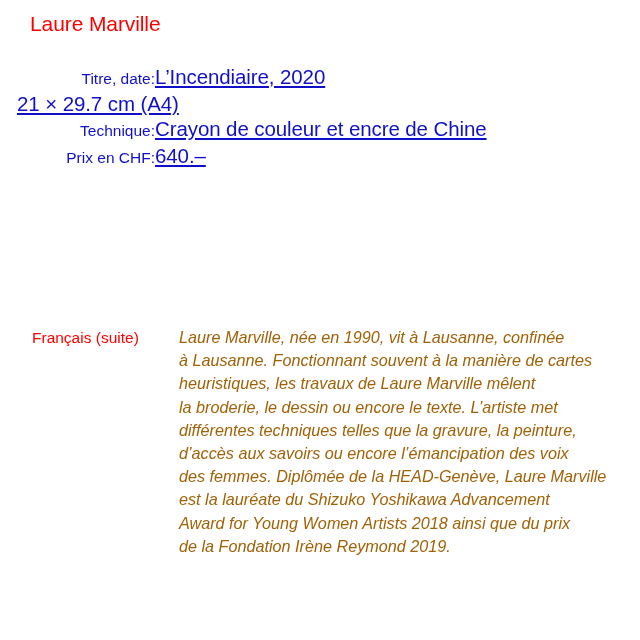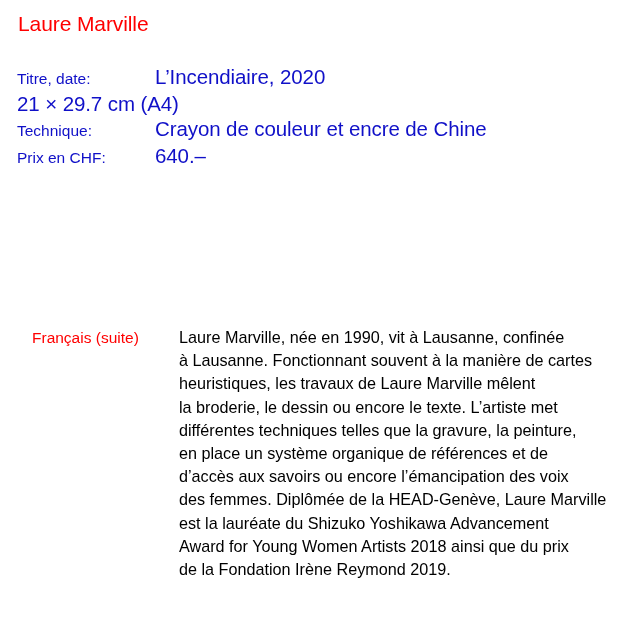--- a/index.html
+++ b/index.html
@@ -9,70 +9,73 @@
     }
     body {
       width: 640px;
       height: 640px;
       position: relative;
       overflow: hidden;
       font-family: "Liberation Sans", "DejaVu Sans", sans-serif;
     }
     .title {
       position: absolute;
-      left: 18px;
+      left: 30px;
       top: 11px;
       font-size: 21px;
       line-height: 26px;
       color: #ff0000;
       letter-spacing: -0.1px;
     }
     .meta {
       position: absolute;
       left: 17px;
       top: 64px;
       width: 610px;
     }
     .meta-row {
       display: flex;
       align-items: baseline;
+      text-align: right;
     }
     .meta-label {
       width: 138px;
       flex: 0 0 138px;
       font-size: 15.5px;
       line-height: 25px;
       color: #1010c8;
     }
     .meta-value {
       font-size: 20.5px;
       line-height: 25px;
       color: #1010c8;
       letter-spacing: -0.1px;
+      text-decoration: underline;
     }
     .bio {
       position: absolute;
       left: 32px;
       top: 326px;
       width: 615px;
       display: flex;
       align-items: flex-start;
       gap: 9px;
     }
     .bio-label {
       width: 138px;
       flex: 0 0 138px;
       font-size: 15.5px;
       line-height: 23.2px;
       color: #ff0000;
     }
     .bio-text {
       font-size: 16.2px;
       line-height: 23.2px;
-      color: #000000;
+      color: #a16207;
+      font-style: italic;
     }
     .bio-line {
       display: block;
       white-space: nowrap;
     }
   </style>
 </head>
 <body>
 
 <div class="title">Laure Marville</div>
@@ -104,20 +107,19 @@
 </div>
 
 <div class="bio">
   <div class="bio-label">Français (suite)</div>
   <div class="bio-text">
     <span class="bio-line">Laure Marville, née en 1990, vit à Lausanne, confinée</span>
     <span class="bio-line">à Lausanne. Fonctionnant souvent à la manière de cartes</span>
     <span class="bio-line">heuristiques, les travaux de Laure Marville mêlent</span>
     <span class="bio-line">la broderie, le dessin ou encore le texte. L’artiste met</span>
     <span class="bio-line">différentes techniques telles que la gravure, la peinture,</span>
-    <span class="bio-line">en place un système organique de références et de</span>
     <span class="bio-line">d’accès aux savoirs ou encore l’émancipation des voix</span>
     <span class="bio-line">des femmes. Diplômée de la HEAD-Genève, Laure Marville</span>
     <span class="bio-line">est la lauréate du Shizuko Yoshikawa Advancement</span>
     <span class="bio-line">Award for Young Women Artists 2018 ainsi que du prix</span>
     <span class="bio-line">de la Fondation Irène Reymond 2019.</span>
   </div>
 </div>
 
 </body></html>

